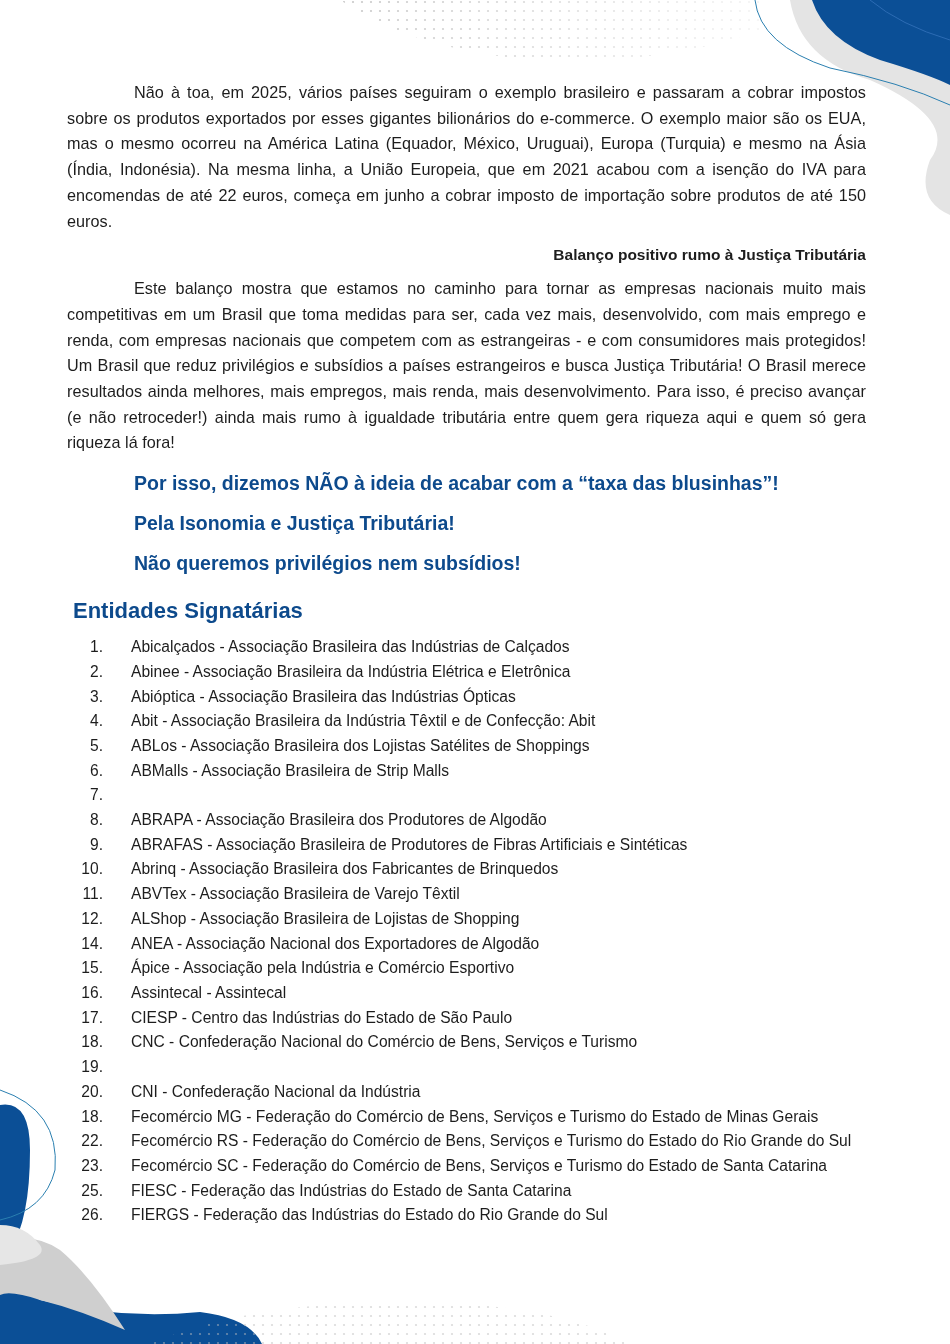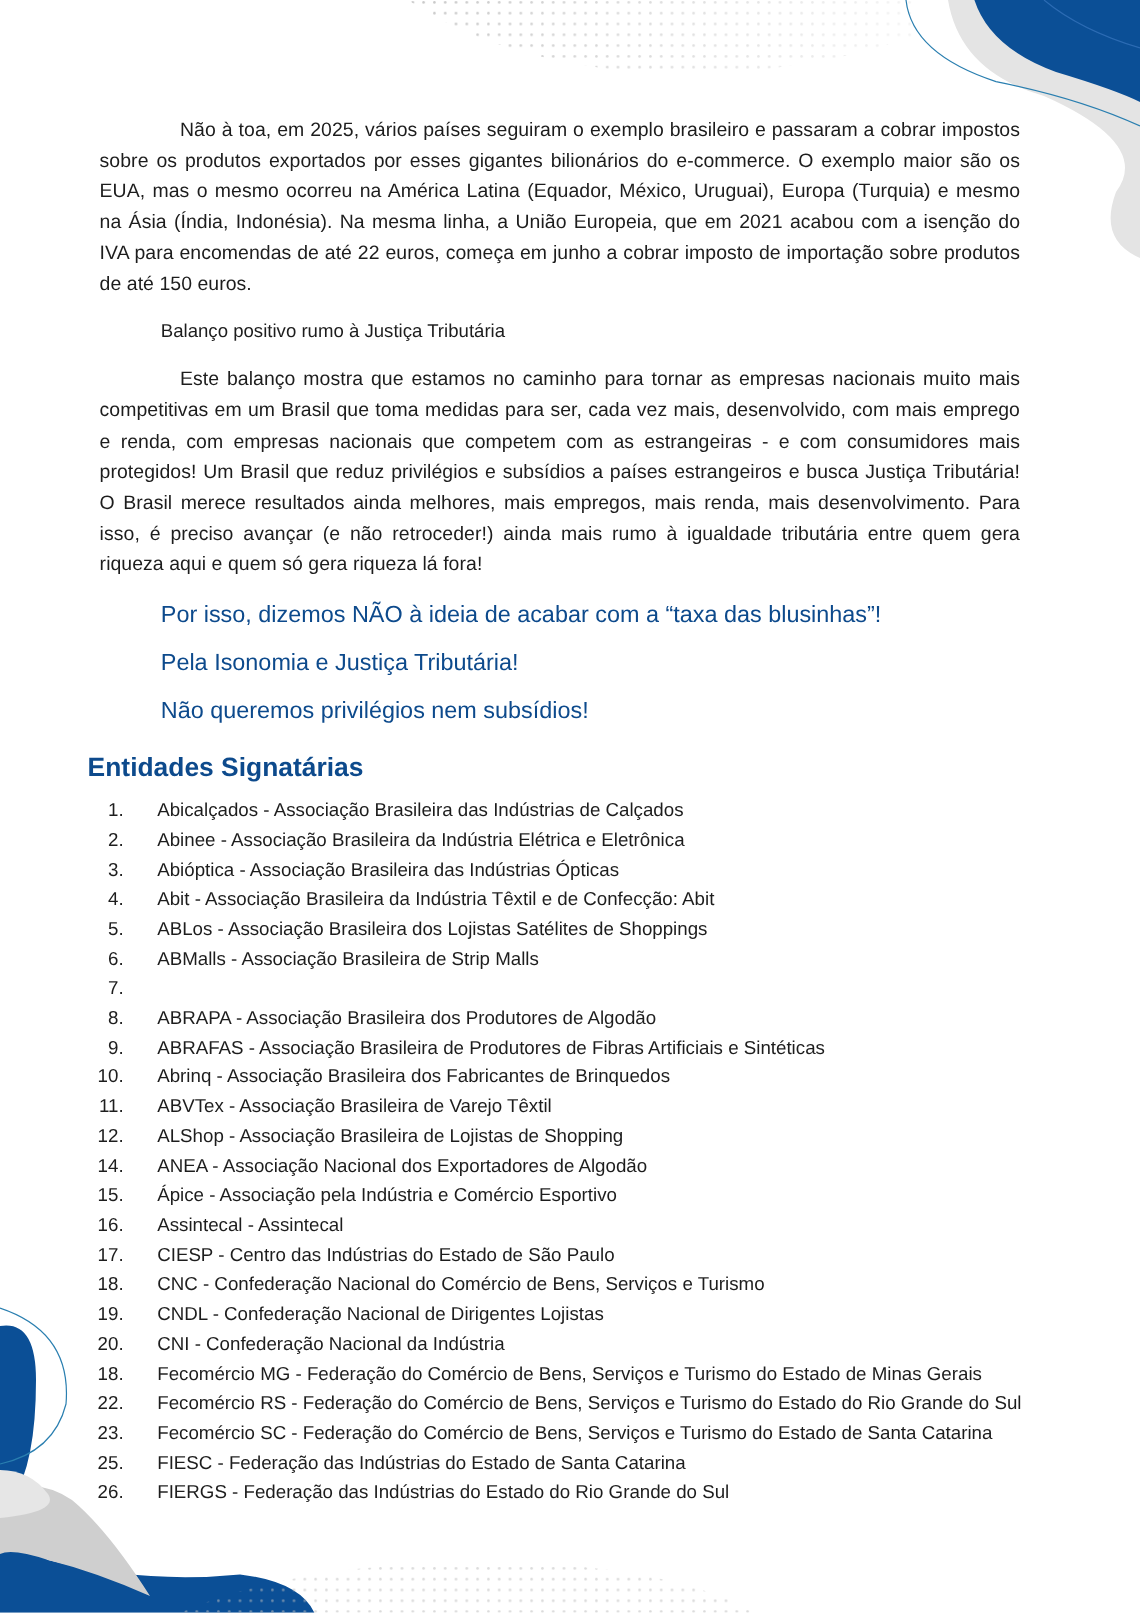--- a/index.html
+++ b/index.html
@@ -5,29 +5,29 @@
   html, body { margin: 0; padding: 0; }
   body {
     width: 950px; height: 1344px; position: relative; overflow: hidden;
     background: #ffffff;
     font-family: "Liberation Sans", "DejaVu Sans", sans-serif;
     color: #1d1d1d;
   }
   .deco { position: absolute; left: 0; top: 0; width: 950px; height: 1344px; pointer-events: none; }
   .content { position: absolute; left: 67px; top: 80px; width: 799px; }
   .para {
-    font-size: 16.2px; line-height: 25.7px; text-align: justify; margin: 16px;
+    font-size: 16.2px; line-height: 25.7px; text-align: justify; margin: 0;
     letter-spacing: 0.05px;
   }
   .para .indent { display: inline-block; width: 67px; }
   .subhead {
-    font-weight: normal; font-size: 15.5px; margin: 10px 0 10px 67px; line-height: 22px;
+    font-weight: bold; font-size: 15.5px; margin: 10px 0 10px 67px; line-height: 22px; text-align: right;
   }
   .slogan {
-    color: #0d4a8c; font-weight: normal; font-size: 19.5px; line-height: 24px;
+    color: #0d4a8c; font-weight: bold; font-size: 19.5px; line-height: 24px;
     margin: 0 0 16px 67px;
   }
   .slogans { margin-top: 15px; }
   .section-title {
     color: #0d4a8c; font-weight: bold; font-size: 22px; line-height: 24px;
     margin: 24px 0 12px 6px;
   }
   ol.entities { list-style: none; margin: 0; padding: 0; }
   ol.entities li {
     display: flex; font-size: 15.6px; line-height: 24.7px; white-space: nowrap;
@@ -145,21 +145,20 @@
       <li>
         <span class="num">17.</span>
         <span>CIESP - Centro das Indústrias do Estado de São Paulo</span>
       </li>
       <li>
         <span class="num">18.</span>
         <span>CNC - Confederação Nacional do Comércio de Bens, Serviços e Turismo</span>
       </li>
       <li>
         <span class="num">19.</span>
-        <span>CNDL - Confederação Nacional de Dirigentes Lojistas</span>
       </li>
       <li>
         <span class="num">20.</span>
         <span>CNI - Confederação Nacional da Indústria</span>
       </li>
       <li>
         <span class="num">18.</span>
         <span>Fecomércio MG - Federação do Comércio de Bens, Serviços e Turismo do Estado de Minas Gerais</span>
       </li>
       <li>

